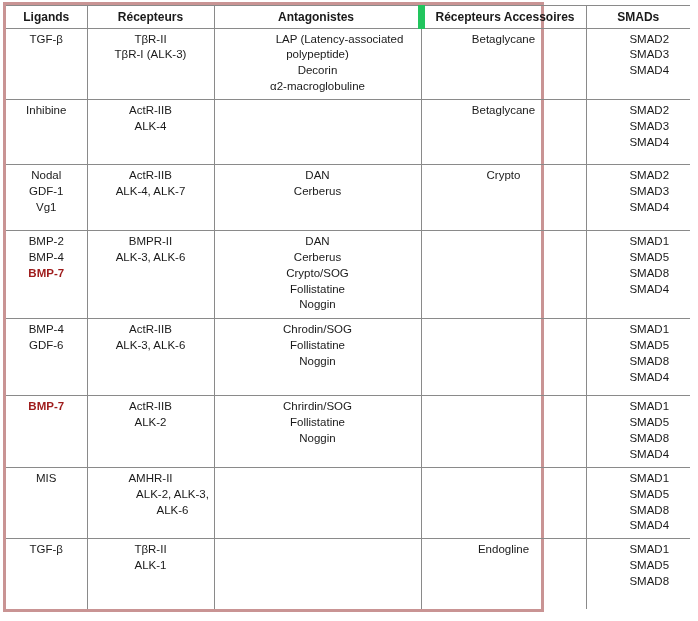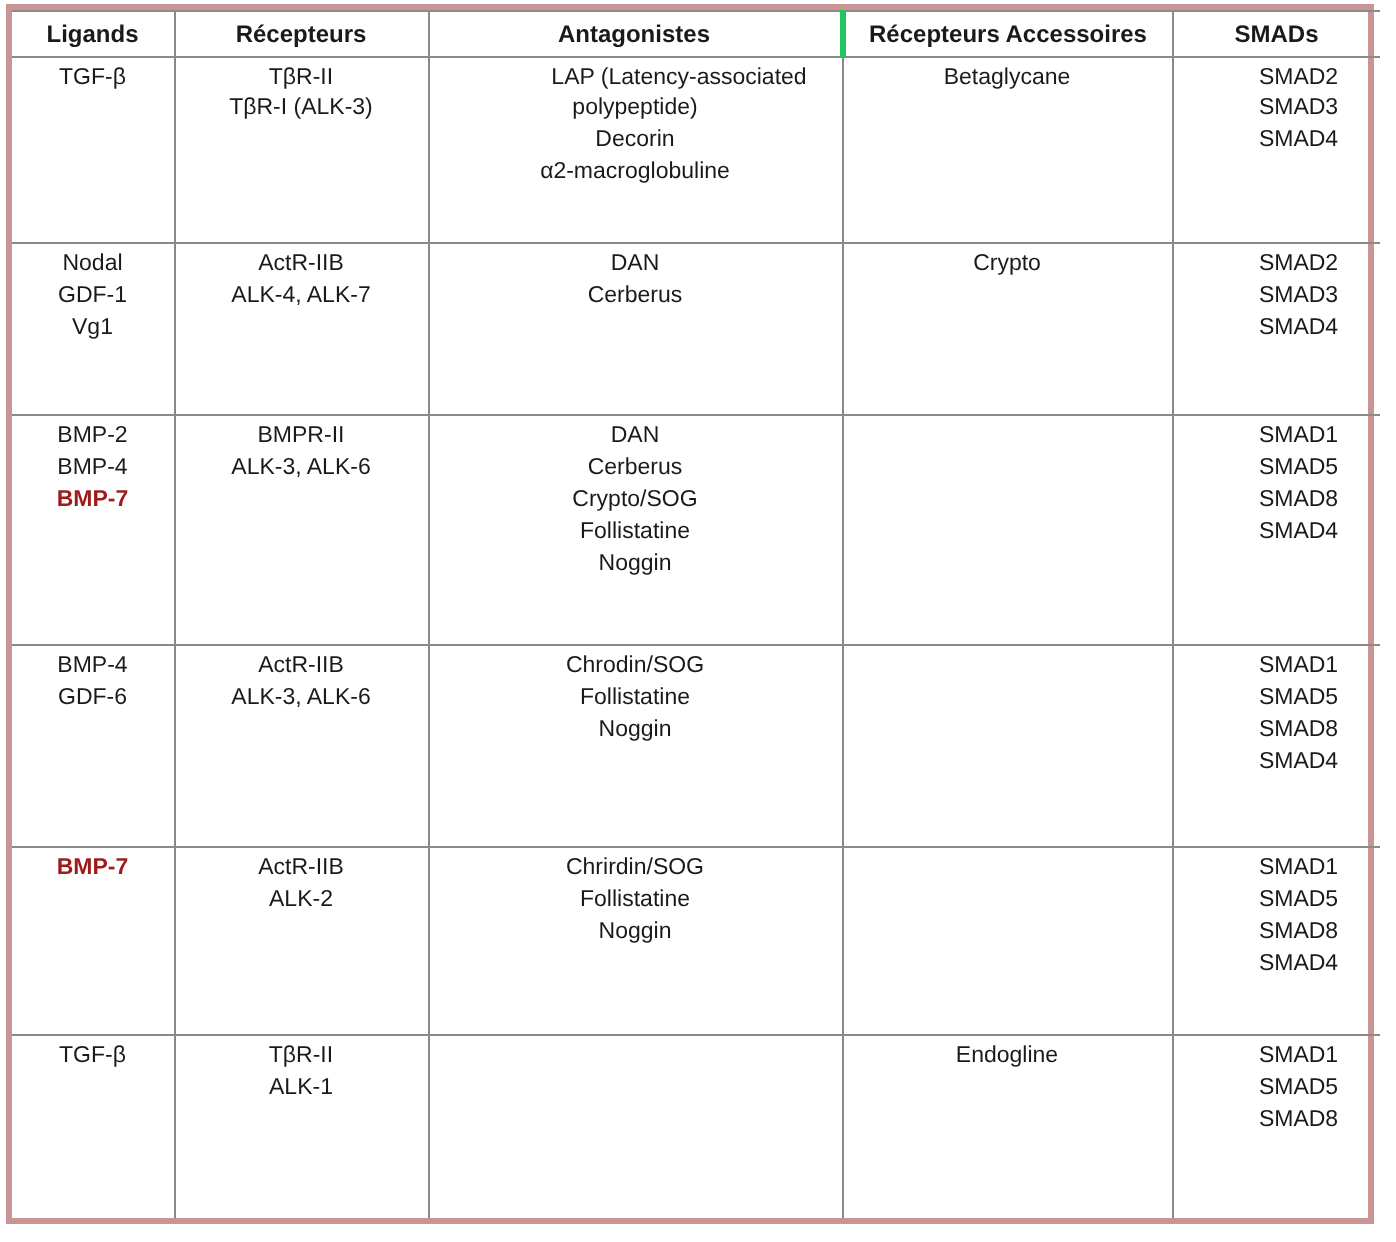--- a/index.html
+++ b/index.html
@@ -12,21 +12,21 @@
     height: 621px;
     font-family: "Liberation Sans", sans-serif;
     color: #1a1a1a;
     overflow: hidden;
   }
 
   #table-frame {
     position: absolute;
     left: 3px;
     top: 2px;
-    width: 684px;
+    width: 541px;
     height: 610px;
     border: 3px solid #c99494;
     box-sizing: border-box;
     background: #ffffff;
   }
 
   table.signal-table {
     width: 100%;
     height: 100%;
     border-collapse: collapse;
@@ -47,21 +47,21 @@
 
   thead th {
     font-weight: bold;
     font-size: 12px;
     vertical-align: middle;
     padding: 4px 2px;
     border-top: none;
     border-bottom: 1px solid #8a8a8a;
   }
   
-  thead th.rose-right { border-right: 3px solid #22c55e; }
+  thead th.rose-right { border-right: 7px solid #22c55e; }
   thead th.no-left    { border-left: none; }
   thead th.no-right   { border-right: none; }
 
   tbody td.no-left  { border-left: none; }
   tbody td.no-right { border-right: none; padding-left: 24px; }
 
   tbody tr:last-child td { border-bottom: none; }
 
   .cell-lines span {
     display: block;
@@ -119,20 +119,38 @@
           </td>
           <td class="cell-lines">
             <span>Betaglycane</span>
           </td>
           <td class="cell-lines no-right">
             <span>SMAD2</span>
             <span>SMAD3</span>
             <span>SMAD4</span>
           </td>
         </tr>
+        <tr style="height: 63px;">
+          <td class="cell-lines no-left">
+            <span>Inhibine</span>
+          </td>
+          <td class="cell-lines">
+            <span>ActR-IIB</span>
+            <span>ALK-4</span>
+          </td>
+          <td class="cell-lines"></td>
+          <td class="cell-lines">
+            <span>Betaglycane</span>
+          </td>
+          <td class="cell-lines no-right">
+            <span>SMAD2</span>
+            <span>SMAD3</span>
+            <span>SMAD4</span>
+          </td>
+        </tr>
         <tr style="height: 64px;">
           <td class="cell-lines no-left">
             <span>Nodal</span>
             <span>GDF-1</span>
             <span>Vg1</span>
           </td>
           <td class="cell-lines">
             <span>ActR-IIB</span>
             <span>ALK-4, ALK-7</span>
           </td>
@@ -212,20 +230,37 @@
           <td class="cell-lines"></td>
           <td class="cell-lines no-right">
             <span>SMAD1</span>
             <span>SMAD5</span>
             <span>SMAD8</span>
             <span>SMAD4</span>
           </td>
         </tr>
         <tr style="height: 68px;">
           <td class="cell-lines no-left">
+            <span>MIS</span>
+          </td>
+          <td class="cell-lines">
+            <span>AMHR-II</span>
+            <span class="wrap">ALK-2, ALK-3, ALK-6</span>
+          </td>
+          <td class="cell-lines"></td>
+          <td class="cell-lines"></td>
+          <td class="cell-lines no-right">
+            <span>SMAD1</span>
+            <span>SMAD5</span>
+            <span>SMAD8</span>
+            <span>SMAD4</span>
+          </td>
+        </tr>
+        <tr style="height: 68px;">
+          <td class="cell-lines no-left">
             <span>TGF-β</span>
           </td>
           <td class="cell-lines">
             <span>TβR-II</span>
             <span>ALK-1</span>
           </td>
           <td class="cell-lines"></td>
           <td class="cell-lines">
             <span>Endogline</span>
           </td>

